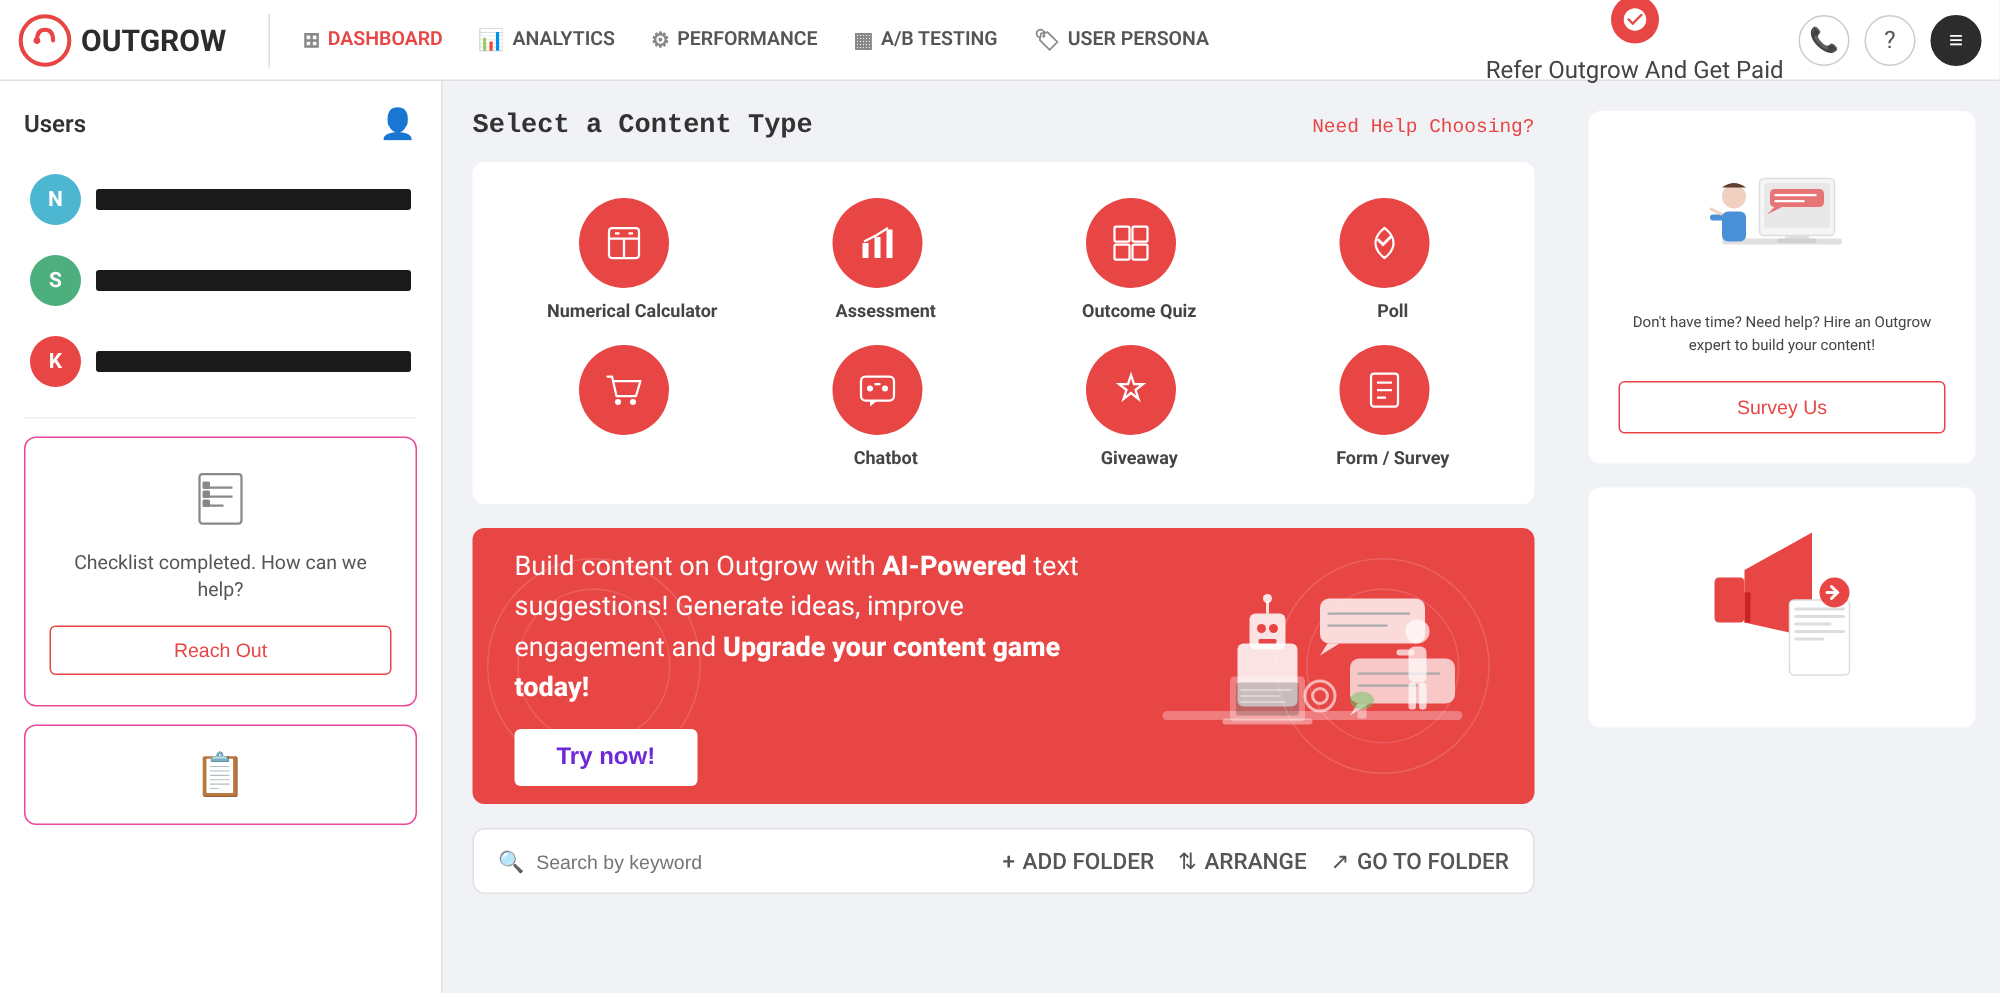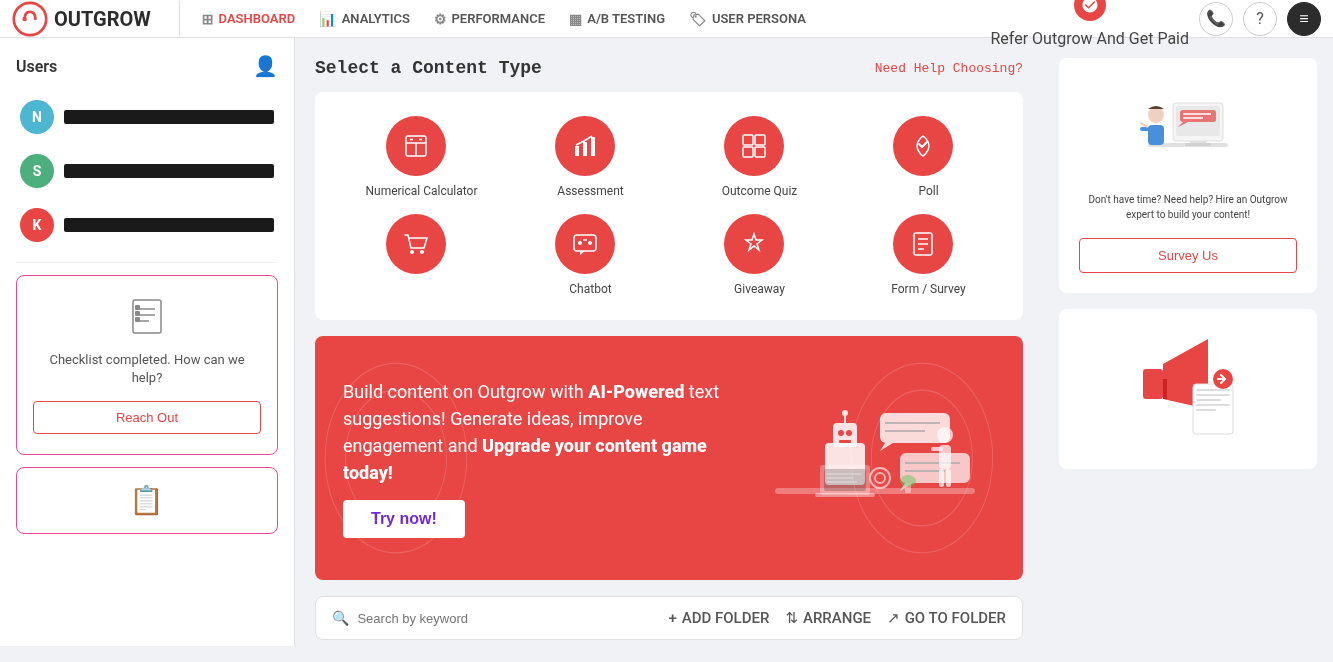--- a/index.html
+++ b/index.html
@@ -1,21 +1,21 @@
 <!DOCTYPE html>
 <html><head>
   <meta charset="utf-8">
   <style>
     * { box-sizing: border-box; margin: 0; padding: 0; }
     body { font-family: -apple-system, BlinkMacSystemFont, 'Segoe UI', Roboto, sans-serif; background: #f0f2f5; font-size: 14px; color: #333; }
 
     
     .topnav {
       display: flex; align-items: center; background: #fff;
-      height: 38px; border-bottom: 1px solid #e0e0e0;
+      height: 54px; border-bottom: 1px solid #e0e0e0;
       padding: 0 12px; position: relative; z-index: 10;
     }
     .logo-area { display: flex; align-items: center; margin-right: 16px; }
     .logo-icon { width: 36px; height: 36px; }
     .logo-text { font-size: 20px; font-weight: 700; color: #2c2c2c; margin-left: 6px; }
     .nav-divider { width: 1px; background: #ddd; height: 36px; margin: 0 12px; }
     .nav-items { display: flex; align-items: center; gap: 4px; }
     .nav-item {
       display: flex; align-items: center; gap: 5px;
       padding: 6px 10px; font-size: 13px; font-weight: 600;
@@ -68,25 +68,25 @@
       background: #fff; border-radius: 8px; padding: 24px;
       display: grid; grid-template-columns: repeat(4, 1fr); gap: 16px;
       margin-bottom: 16px;
     }
     .content-type-item { display: flex; flex-direction: column; align-items: center; gap: 8px; cursor: pointer; }
     .content-type-icon {
       width: 60px; height: 60px; border-radius: 50%; background: #e84545;
       display: flex; align-items: center; justify-content: center;
       font-size: 22px; color: #fff;
     }
-    .content-type-label { font-size: 12px; color: #444; text-align: center; font-weight: 400; padding-left: 12px; }
+    .content-type-label { font-size: 12px; color: #444; text-align: center; font-weight: 700; padding-left: 12px; }
 
     
     .ai-banner {
-      background: #e84545; border-radius: 8px; padding: 42px 28px;
+      background: #e84545; border-radius: 8px; padding: 12px 28px;
       display: flex; align-items: center; gap: 20px; margin-bottom: 16px;
       position: relative; overflow: hidden; min-height: 180px;
     }
     .ai-banner-text { flex: 1; }
     .ai-banner-text p { font-size: 18px; color: #fff; line-height: 1.5; }
     .ai-banner-text strong { font-weight: 800; }
     .try-now-btn {
       display: inline-block; margin-top: 14px; padding: 10px 28px;
       background: #fff; color: #6d28d9; border: none; border-radius: 4px;
       font-size: 16px; font-weight: 700; cursor: pointer;

